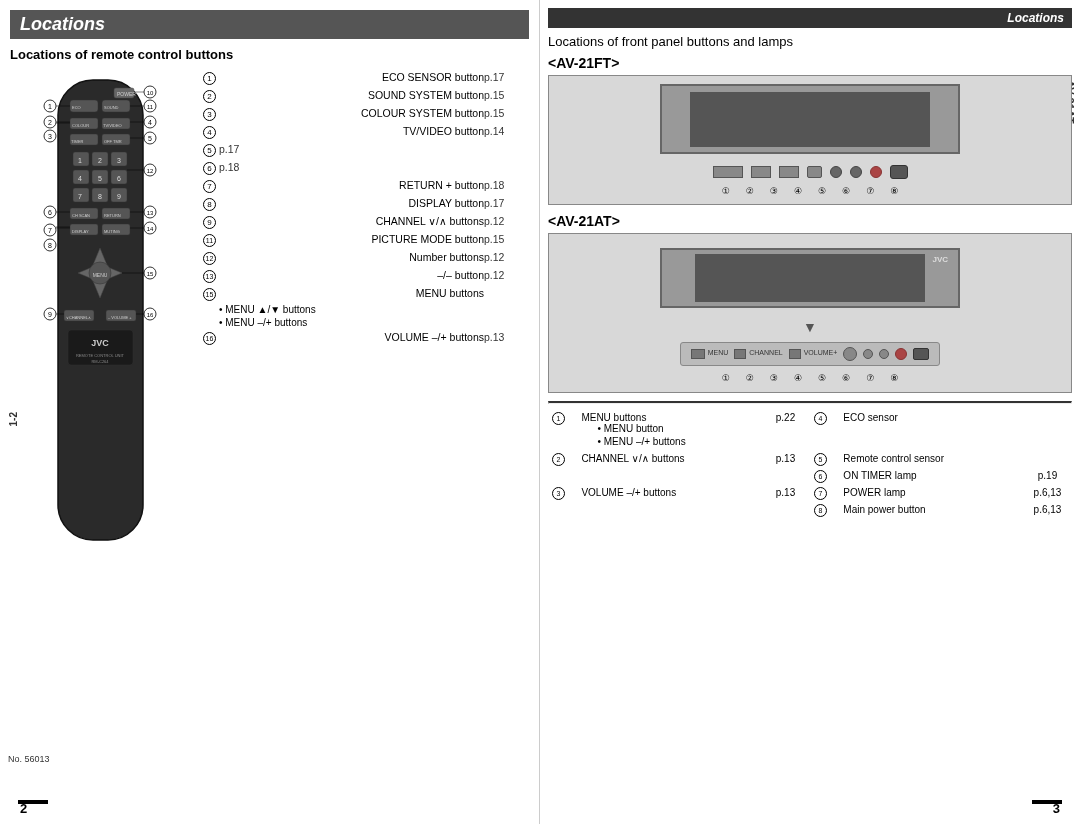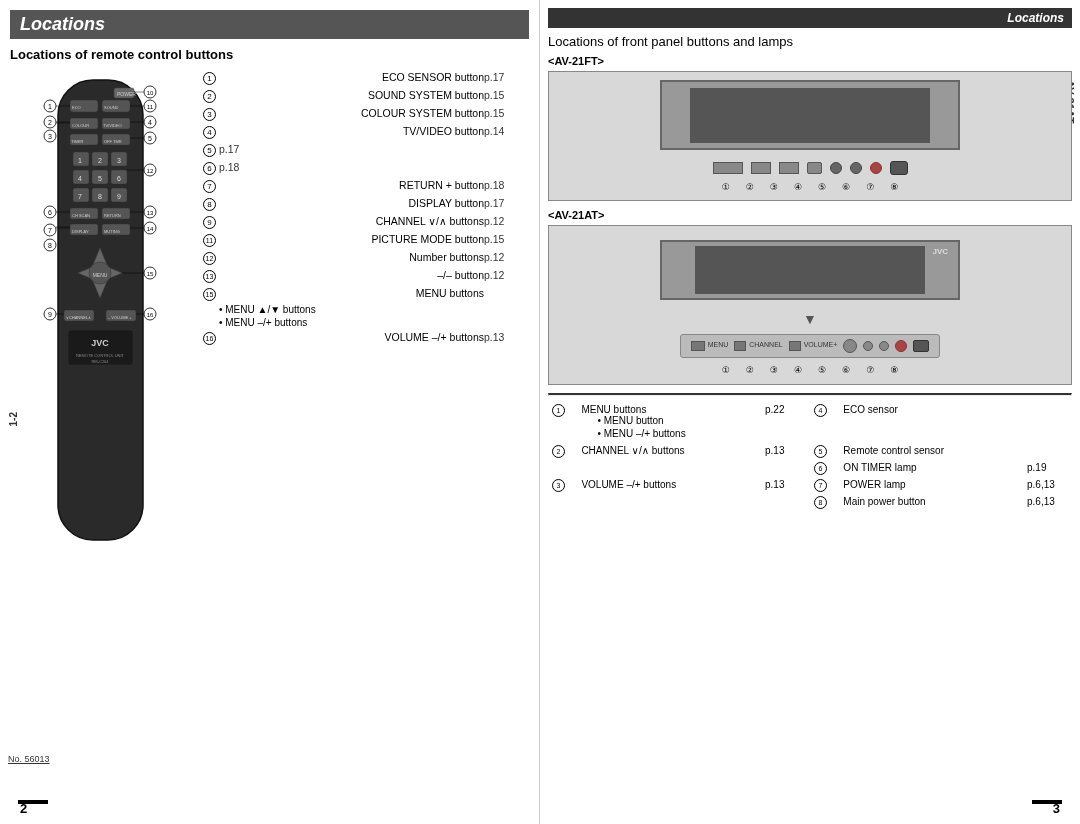--- a/index.html
+++ b/index.html
@@ -144,21 +144,21 @@
       color: #333;
     }
 
     .right-subsection-title {
       font-size: 13px;
       font-weight: normal;
       margin-bottom: 6px;
     }
 
     .model-label {
-      font-size: 11px;
+      font-size: 14px;
       font-weight: bold;
       margin-bottom: 4px;
     }
 
     
     .info-table {
       width: 100%;
       border-collapse: collapse;
       margin-top: 5px;
       font-size: 10px;
@@ -175,21 +175,21 @@
       vertical-align: top;
       padding-top: 1px;
     }
 
     .info-text {
       width: 150px;
     }
 
     .info-page {
       width: 40px;
-      text-align: left;
+      text-align: center;
     }
 
     .right-page-num {
       position: absolute;
       bottom: 8px;
       right: 20px;
       font-size: 13px;
       font-weight: bold;
     }
 
@@ -215,21 +215,20 @@
       margin-right: 3px;
       flex-shrink: 0;
     }
 
     .no-label {
       position: absolute;
       left: 8px;
       bottom: 60px;
       font-size: 9px;
       color: #333;
-      text-decoration: underline;
     }
 
     .section-divider {
       border-top: 2px solid #333;
       margin: 6px 0;
     }
   </style>
 </head>
 <body>
 

